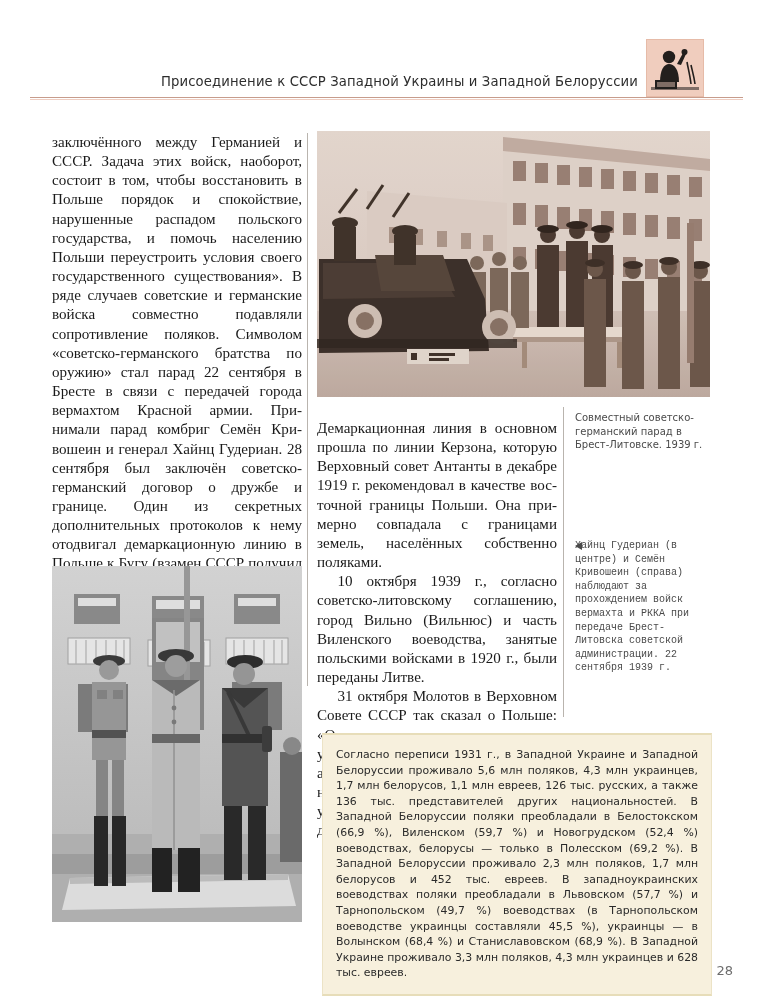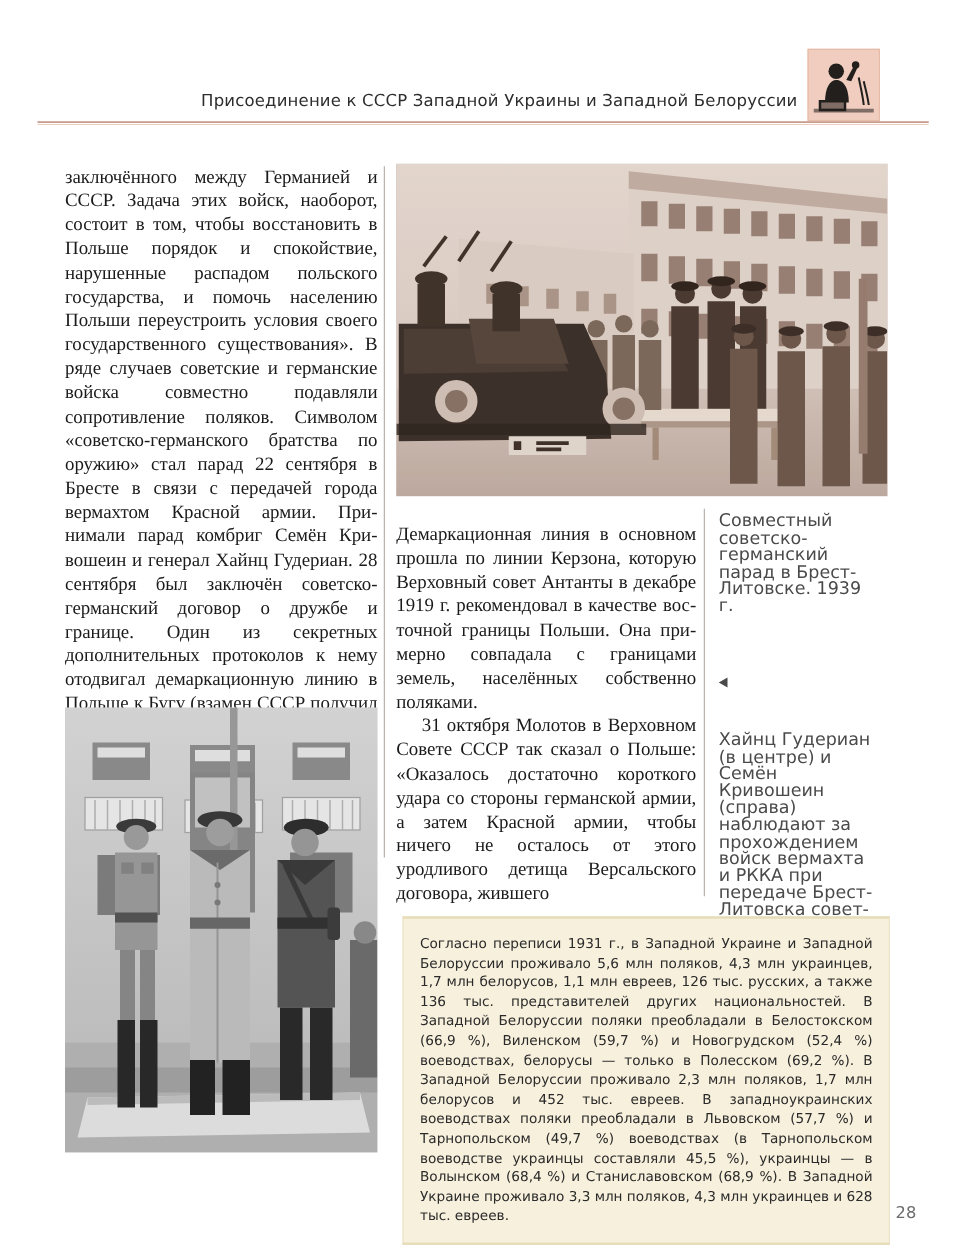--- a/index.html
+++ b/index.html
@@ -109,26 +109,26 @@
     top: 374px;
     width: 1px;
     height: 310px;
     background: #b9b4ae;
   }
   .side-caption {
     position: absolute;
     left: 575px;
     width: 128px;
     font-family: "DejaVu Sans", sans-serif;
-    font-size: 14px;
+    font-size: 10px;
     line-height: 13.6px;
     color: #4a4a4a;
   }
   .side-caption.one { top: 378px; }
-  .side-caption.two { top: 553px; }
+  .side-caption.two { top: 506px; font-family: Liberation Mono, monospace; }
   .caption-arrow {
     position: absolute;
     left: 575px;
     top: 509px;
     width: 0; height: 0;
     border-top: 4.5px solid transparent;
     border-bottom: 4.5px solid transparent;
     border-right: 7px solid #4a4a4a;
   }
 
@@ -339,20 +339,21 @@
 
       <rect x="370" y="92" width="7" height="140" fill="#9a8174"></rect>
 
       <rect width="393" height="266" fill="#6a4c3a" opacity="0.07"></rect>
     </svg>
   </div>
 
   <div class="right-flow">
     <div class="body-text">
       <p>Демаркационная линия в основном прошла по линии Керзона, которую Верховный совет Антанты в декабре 1919 г. рекомендовал в качестве вос­точной границы Польши. Она при­мерно совпадала с границами земель, населённых собственно поляками.</p>
+      <p class="indent">10 октября 1939 г., согласно совет­ско-литовскому соглашению, город Вильно (Вильнюс) и часть Вилен­ского воеводства, занятые польски­ми войсками в 1920 г., были переданы Литве.</p>
       <p class="indent">31 октября Молотов в Верховном Совете СССР так сказал о Польше: «Оказалось достаточно короткого удара со стороны германской армии, а затем Красной армии, чтобы ничего не осталось от этого уродливого дети­ща Версальского договора, жившего</p>
     </div>
   </div>
 
   <div class="caption-divider"></div>
   <div class="side-caption one">Совместный совет­ско-германский парад в Брест-Литовске. 1939 г.</div>
   <div class="caption-arrow"></div>
   <div class="side-caption two">Хайнц Гудериан (в центре) и Семён Кривошеин (спра­ва) наблюдают за прохождением войск вермах­та и РККА при передаче Брест-Литовска совет­ской администра­ции. 22 сентября 1939 г.</div>
 
   <div class="photo-officers">

